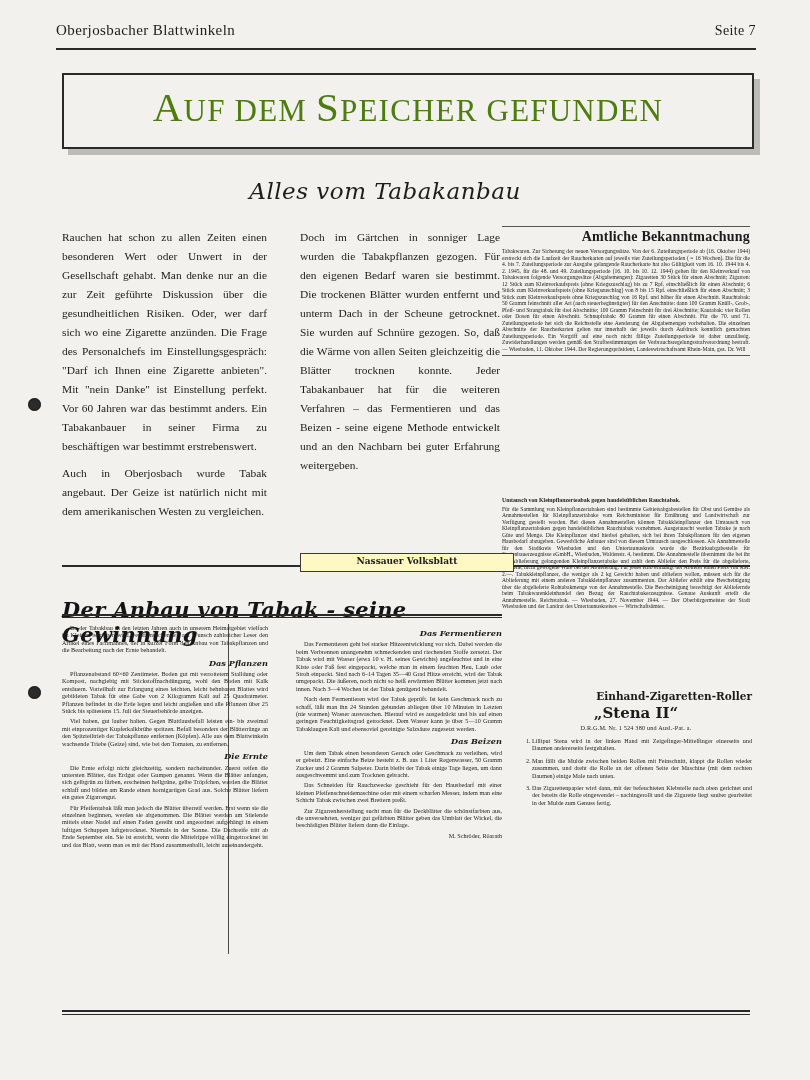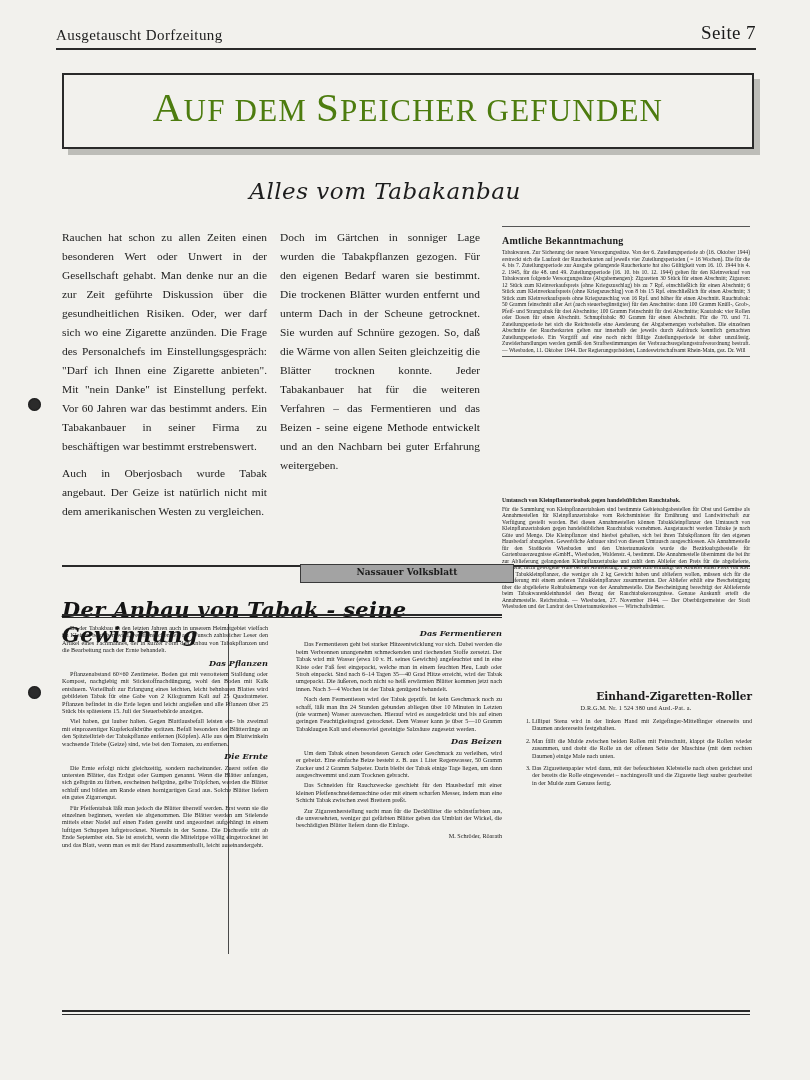--- a/index.html
+++ b/index.html
@@ -23,21 +23,21 @@
   .hole.h1{top:398px;}
   .hole.h2{top:686px;}
 
   
   .runhead{
     position:absolute;left:56px;top:22px;width:700px;
     display:flex;justify-content:space-between;align-items:flex-end;
     font-size:14.5px;letter-spacing:.4px;
   }
   .runhead .left{font-size:15px;}
-  .runhead .right{font-size:19px;}
+  .runhead .right{font-size:14px;}
   .rule-top{
     position:absolute;left:56px;top:48px;width:700px;height:2px;background:#2a2a2a;
   }
 
   
   .banner{
     position:absolute;left:62px;top:73px;width:688px;height:72px;
     border:2px solid #2a2a2a;
     background:#f2f1ed;
     box-shadow:6px 6px 0 0 #bdbdb8;
@@ -60,29 +60,29 @@
     letter-spacing:.5px;
   }
 
   
   .intro{
     position:absolute;left:62px;top:228px;width:688px;height:250px;
   }
   .col{position:absolute;top:0;}
   .col p{margin:0 0 8px 0;text-align:justify;font-size:11.4px;line-height:19px;}
   .colA{left:0;width:205px;}
-  .colB{left:218px;width:200px;}
+  .colB{left:238px;width:200px;}
 
   .gazette{
     position:absolute;left:440px;top:-2px;width:248px;
     border-top:1px solid #555;border-bottom:1px solid #555;
     padding:2px 0 3px 0;
   }
   .gazette h4{
-    margin:6px 0 3px 0;text-align:left;font-size:10px;font-weight:bold;
+    margin:0 0 3px 0;text-align:right;font-size:14px;font-weight:bold;
     letter-spacing:.2px;
   }
   .gazette .body{
     font-size:5.6px;line-height:6.5px;text-align:justify;
     column-count:1;color:#222;
   }
 
   
   .gazette2{
     position:absolute;left:502px;top:497px;width:248px;
@@ -91,24 +91,23 @@
   .gazette2 .hd{font-weight:bold;display:block;margin-bottom:2px;font-size:5.8px;}
 
   
   .rule-mid{
     position:absolute;left:62px;top:565px;width:688px;height:2px;background:#2a2a2a;
   }
 
   
   .nvb{
     position:absolute;left:300px;top:553px;width:212px;height:17px;
-    background:#a3a3a3;border:1px solid #3a3a3a;
+    background:#fef9c3;border:1px solid #3a3a3a;
     text-align:center;font-size:9px;line-height:15px;font-weight:bold;
     font-family:"DejaVu Serif",serif;
-    margin-top:11px;
   }
 
   
   .art-head{
     position:absolute;left:62px;top:585px;width:440px;text-align:left;
     font-family:"DejaVu Serif", serif;
     font-weight:bold;font-style:italic;
     font-size:21px;letter-spacing:.3px;color:#141414;margin-top:12px;
   }
   .art-rule{
@@ -152,21 +151,21 @@
 </style>
 </head>
 <body>
 
 <div class="page">
 
   <div class="hole h1"></div>
   <div class="hole h2"></div>
 
   <div class="runhead">
-    <div class="left">Ausgetauscht Dorfzeitung</div>
+    <div class="left">Oberjosbacher Blattwinkeln</div>
     <div class="right">Seite 7</div>
   </div>
   <div class="rule-top"></div>
 
   <div class="banner">
     <div class="t">
       <span class="cap">A</span><span>UF DEM </span><span class="cap">S</span><span>PEICHER GEFUNDEN</span>
     </div>
   </div>
 
@@ -218,20 +217,21 @@
       <h5>Das Beizen</h5>
       <p>Um dem Tabak einen besonderen Geruch oder Geschmack zu verleihen, wird er gebeizt. Eine einfache Beize besteht z. B. aus 1 Liter Regenwasser, 50 Gramm Zucker und 2 Gramm Salpeter. Darin bleibt der Tabak einige Tage liegen, um dann ausgeschwemmt und zum Trocknen gebracht.</p>
       <p>Das Schneiden für Rauchzwecke geschieht für den Hausbedarf mit einer kleinen Pfeifenschneidemaschine oder mit einem scharfen Messer, indem man eine Schicht Tabak zwischen zwei Brettern preßt.</p>
       <p>Zur Zigarrenherstellung sucht man für die Deckblätter die schönstfarbten aus, die unversehrten, weniger gut gefärbten Blätter geben das Umblatt der Wickel, die beschädigten Blätter liefern dann die Einlage.</p>
       <p class="sig">M. Schröder, Röarath</p>
     </div>
   </div>
 
   <div class="ad">
     <div class="t1">Einhand-Zigaretten-Roller</div>
+    <div class="t2">„Stena II“</div>
     <div class="t3">D.R.G.M. Nr. 1 524 380 und Ausl.-Pat. a.</div>
     <ol>
       <li>Lilliput Stena wird in der linken Hand mit Zeigefinger-Mittelfinger einerseits und Daumen andererseits festgehalten.</li>
       <li>Man fällt die Mulde zwischen beiden Rollen mit Feinschnitt, klappt die Rollen wieder zusammen, und dreht die Rolle an der offenen Seite der Maschine (mit dem rechten Daumen) einige Male nach unten.</li>
       <li>Das Zigarettenpapier wird dann, mit der befeuchteten Klebstelle nach oben gerichtet und der bereits die Rolle eingewendet – nachingerollt und die Zigarette liegt sauber gearbeitet in der Mulde zum Genuss fertig.</li>
     </ol>
   </div>
 
   <div class="rule-bottom"></div>
   <div class="rule-bottom2"></div>

